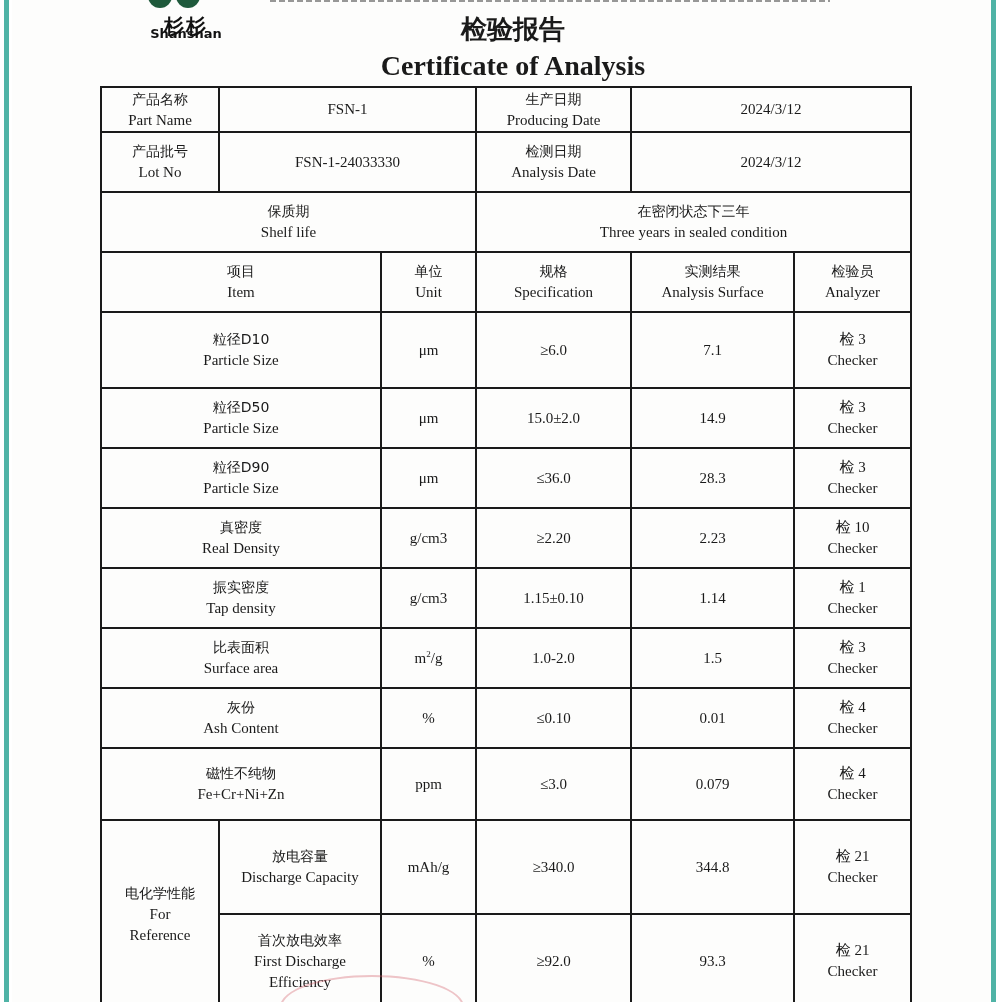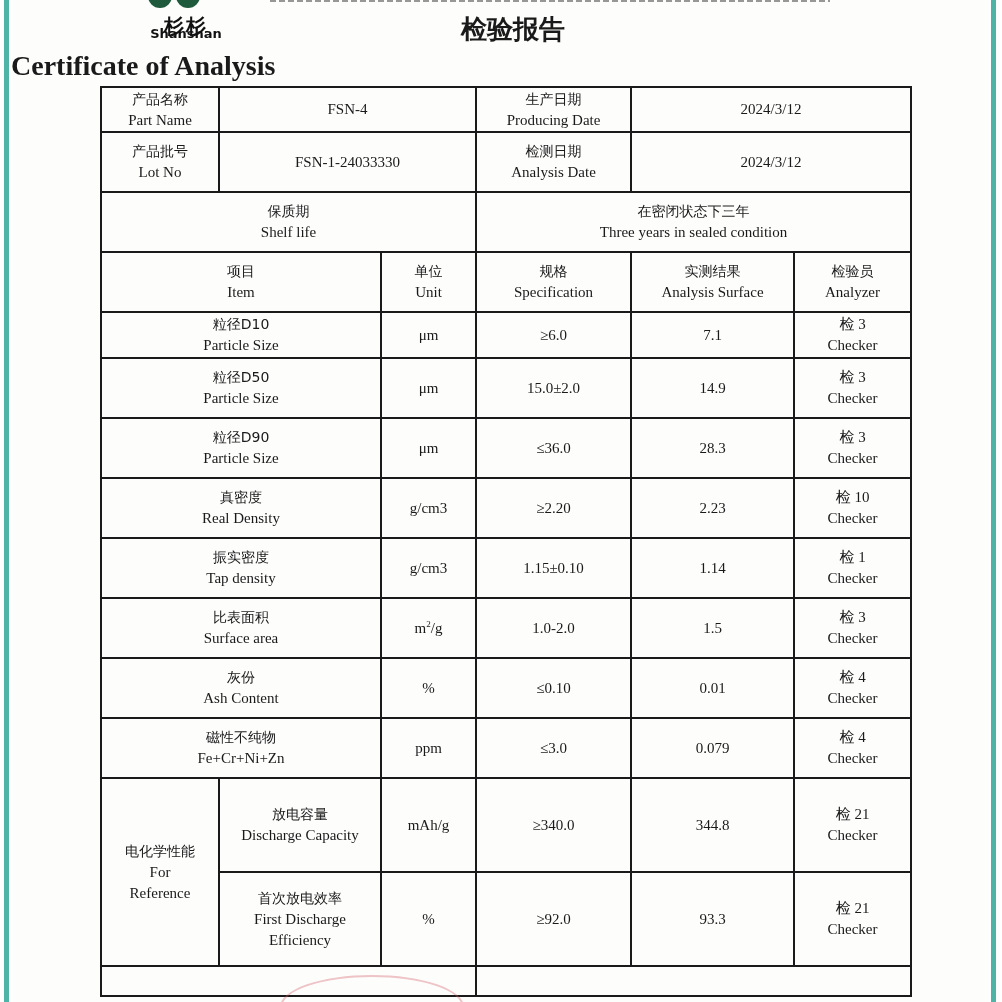--- a/index.html
+++ b/index.html
@@ -16,21 +16,21 @@
     .logo { position:absolute; left:136px; top:0; width:100px; height:60px; text-align:center; }
     .logo-mark { position:absolute; left:6px; top:-14px; width:60px; height:24px; }
     .logo-mark span { position:absolute; top:0; width:24px; height:22px; background:#1f5a3c; border-radius:0 0 12px 12px; }
     .logo-cn { position:absolute; left:0; top:10px; width:100px; font-family:"DejaVu Sans", sans-serif; font-size:20px; font-weight:bold; letter-spacing:2px; color:#111; line-height:32px; }
     .logo-en { position:absolute; left:0; top:26px; width:100px; font-family:"DejaVu Sans", sans-serif; font-size:13px; font-weight:bold; color:#111; }
 
     .company-strip { position:absolute; left:270px; top:-10px; width:560px; height:14px; overflow:hidden; }
     .company-strip div { height:4px; margin-top:8px; background:repeating-linear-gradient(90deg,#444 0 6px,transparent 6px 9px); opacity:.55; }
 
     .title-cn { position:absolute; left:0; width:1002px; top:12px; text-align:center; font-family:"DejaVu Sans", sans-serif; font-size:26px; font-weight:bold; padding-left:24px; box-sizing:border-box; }
-    .title-en { position:absolute; left:0; width:1002px; top:50px; text-align:left; font-size:28px; font-weight:bold; padding-left:11px; box-sizing:border-box; }
+    .title-en { position:absolute; left:0; width:1002px; top:50px; text-align:center; font-size:28px; font-weight:bold; padding-left:24px; box-sizing:border-box; }
 
     table.coa { position:absolute; left:100px; top:86px; width:810px; border-collapse:collapse; table-layout:fixed; }
     table.coa td { border:2px solid #1a1a1a; text-align:center; vertical-align:middle; font-size:15px; line-height:21px; padding:0 4px; }
     .cn { display:block; font-family:"DejaVu Sans", sans-serif; font-size:14px; }
     .en { display:block; }
     .checker-id { display:block; }
     sup { font-size:9px; line-height:0; }
     .stamp { position:absolute; left:280px; top:975px; width:180px; height:60px; border:2px solid rgba(210,90,100,.35); border-radius:50%; }
   </style>
 </head>
@@ -65,21 +65,21 @@
       <col style="width:163px">
       <col style="width:117px">
   </colgroup>
 
   <tbody>
       <tr style="height:45px">
     <td>
           <span class="cn">产品名称</span>
           <span class="en">Part Name</span>
         </td>
-    <td colspan="2">FSN-4</td>
+    <td colspan="2">FSN-1</td>
     <td>
           <span class="cn">生产日期</span>
           <span class="en">Producing Date</span>
         </td>
     <td colspan="2">2024/3/12</td>
   </tr>
   <tr style="height:60px">
     <td>
           <span class="cn">产品批号</span>
           <span class="en">Lot No</span>
@@ -118,21 +118,21 @@
     <td>
           <span class="cn">实测结果</span>
           <span class="en">Analysis Surface</span>
         </td>
     <td>
           <span class="cn">检验员</span>
           <span class="en">Analyzer</span>
         </td>
   </tr>
 
-  <tr style="height:46px">
+  <tr style="height:76px">
     <td colspan="2">
           <span class="cn">粒径D10</span>
           <span class="en">Particle Size</span>
         </td>
     <td>μm</td>
     <td>≥6.0</td>
     <td>7.1</td>
     <td><span class="checker-id">检 3</span><span>Checker</span></td>
   </tr>
   <tr style="height:60px">
@@ -188,21 +188,21 @@
   <tr style="height:60px">
     <td colspan="2">
           <span class="cn">灰份</span>
           <span class="en">Ash Content</span>
         </td>
     <td>%</td>
     <td>≤0.10</td>
     <td>0.01</td>
     <td><span class="checker-id">检 4</span><span>Checker</span></td>
   </tr>
-  <tr style="height:60px">
+  <tr style="height:72px">
     <td colspan="2">
           <span class="cn">磁性不纯物</span>
           <span class="en">Fe+Cr+Ni+Zn</span>
         </td>
     <td>ppm</td>
     <td>≤3.0</td>
     <td>0.079</td>
     <td><span class="checker-id">检 4</span><span>Checker</span></td>
   </tr>
 

